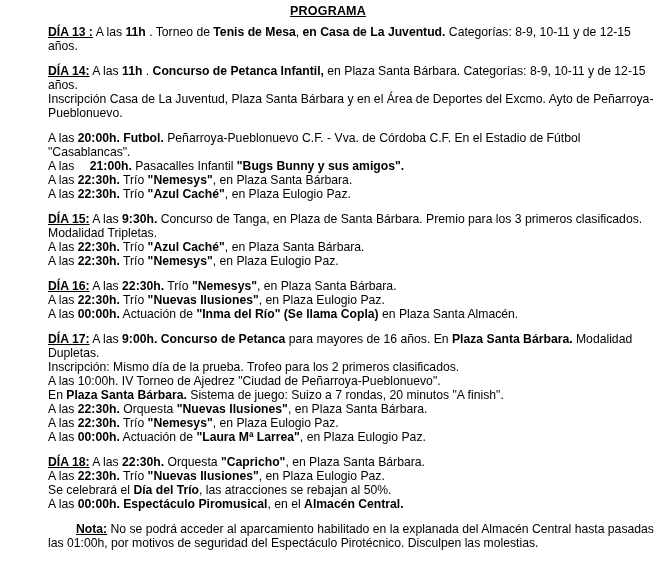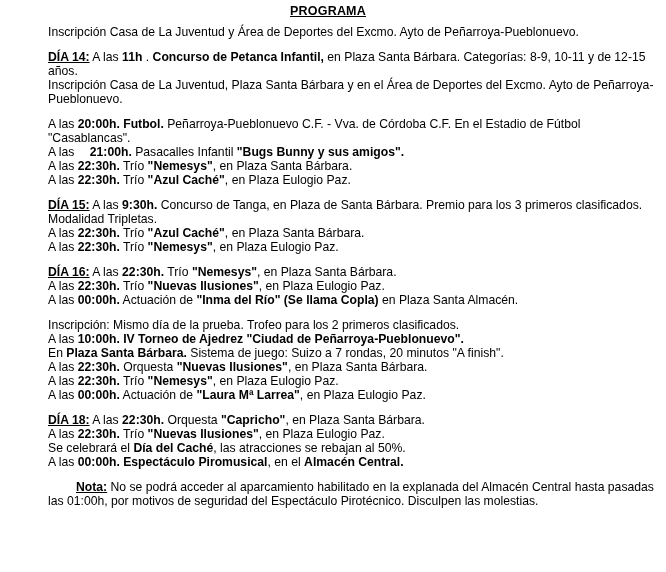--- a/index.html
+++ b/index.html
@@ -50,21 +50,21 @@
     padding-left: 28px;
   }
 </style>
 </head>
 <body>
 
 <div id="doc">
   <div class="doc-title">PROGRAMA</div>
   <div id="blocks">
       <div class="block">
-        <div class="line"><span>Inscripción Casa de La Juventud y Área de Deportes del Excmo. Ayto de Peñarroya-Pueblonuevo.</span></div>
+        <div class="line"><span class="day-label">DÍA 13 :</span><span> A las </span><span style="font-weight: bold;">11h</span><span> . Torneo de </span><span style="font-weight: bold;">Tenis de Mesa</span><span>, </span><span style="font-weight: bold;">en Casa de La Juventud.</span><span> Categorías: 8-9, 10-11 y de 12-15 años.</span></div>
       </div>
       <div class="block">
         <div class="line"><span class="day-label">DÍA 14:</span><span> A las </span><span style="font-weight: bold;">11h</span><span> . </span><span style="font-weight: bold;">Concurso de Petanca Infantil,</span><span> en Plaza Santa Bárbara. Categorías: 8-9, 10-11 y de 12-15 años.</span></div>
         <div class="line"><span>Inscripción Casa de La Juventud, Plaza Santa Bárbara y en el Área de Deportes del Excmo. Ayto de Peñarroya-Pueblonuevo.</span></div>
       </div>
       <div class="block">
         <div class="line"><span>A las </span><span style="font-weight: bold; margin-top: 16px;">20:00h. Futbol.</span><span> Peñarroya-Pueblonuevo C.F. - Vva. de Córdoba C.F. En el Estadio de Fútbol "Casablancas".</span></div>
         <div class="line"><span>A las </span><span style="font-weight: bold; margin-left: 12px;">21:00h.</span><span> Pasacalles Infantil </span><span style="font-weight: bold;">"Bugs Bunny y sus amigos".</span></div>
         <div class="line"><span>A las </span><span style="font-weight: bold;">22:30h.</span><span> Trío </span><span style="font-weight: bold;">"Nemesys"</span><span>, en Plaza Santa Bárbara.</span></div>
         <div class="line"><span>A las </span><span style="font-weight: bold;">22:30h.</span><span> Trío </span><span style="font-weight: bold;">"Azul Caché"</span><span>, en Plaza Eulogio Paz.</span></div>
@@ -73,30 +73,31 @@
         <div class="line"><span class="day-label">DÍA 15:</span><span> A las </span><span style="font-weight: bold; text-align: center;">9:30h.</span><span> Concurso de Tanga, en Plaza de Santa Bárbara. Premio para los 3 primeros clasificados. Modalidad Tripletas.</span></div>
         <div class="line"><span>A las </span><span style="font-weight: bold;">22:30h.</span><span> Trío </span><span style="font-weight: bold;">"Azul Caché"</span><span>, en Plaza Santa Bárbara.</span></div>
         <div class="line"><span>A las </span><span style="font-weight: bold;">22:30h.</span><span> Trío </span><span style="font-weight: bold;">"Nemesys"</span><span>, en Plaza Eulogio Paz.</span></div>
       </div>
       <div class="block">
         <div class="line"><span class="day-label">DÍA 16:</span><span> A las </span><span style="font-weight: bold;">22:30h.</span><span> Trío </span><span style="font-weight: bold;">"Nemesys"</span><span>, en Plaza Santa Bárbara.</span></div>
         <div class="line"><span>A las </span><span style="font-weight: bold;">22:30h.</span><span> Trío </span><span style="font-weight: bold;">"Nuevas Ilusiones"</span><span>, en Plaza Eulogio Paz.</span></div>
         <div class="line"><span>A las </span><span style="font-weight: bold;">00:00h.</span><span> Actuación de </span><span style="font-weight: bold;">"Inma del Río" (Se llama Copla)</span><span> en Plaza Santa Almacén.</span></div>
       </div>
       <div class="block">
+        <div class="line"><span class="day-label">DÍA 17:</span><span> A las </span><span style="font-weight: bold;">9:00h. Concurso de Petanca</span><span> para mayores de 16 años. En </span><span style="font-weight: bold;">Plaza Santa Bárbara.</span><span> Modalidad Dupletas.</span></div>
         <div class="line"><span>Inscripción: Mismo día de la prueba. Trofeo para los 2 primeros clasificados.</span></div>
-        <div class="line"><span>A las </span><span style="font-weight: bold;">10:00h. IV Torneo de Ajedrez "Ciudad de Peñarroya-Pueblonuevo".</span></div>
+        <div class="line"><span>A las </span><span style="font-weight: normal;">10:00h. IV Torneo de Ajedrez "Ciudad de Peñarroya-Pueblonuevo".</span></div>
         <div class="line"><span>En </span><span style="font-weight: bold;">Plaza Santa Bárbara.</span><span> Sistema de juego: Suizo a 7 rondas, 20 minutos "A finish".</span></div>
         <div class="line"><span>A las </span><span style="font-weight: bold;">22:30h.</span><span> Orquesta </span><span style="font-weight: bold;">"Nuevas Ilusiones"</span><span>, en Plaza Santa Bárbara.</span></div>
         <div class="line"><span>A las </span><span style="font-weight: bold;">22:30h.</span><span> Trío </span><span style="font-weight: bold;">"Nemesys"</span><span>, en Plaza Eulogio Paz.</span></div>
         <div class="line"><span>A las </span><span style="font-weight: bold;">00:00h.</span><span> Actuación de </span><span style="font-weight: bold;">"Laura Mª Larrea"</span><span>, en Plaza Eulogio Paz.</span></div>
       </div>
       <div class="block">
         <div class="line"><span class="day-label">DÍA 18:</span><span> A las </span><span style="font-weight: bold;">22:30h.</span><span> Orquesta </span><span style="font-weight: bold;">"Capricho"</span><span>, en Plaza Santa Bárbara.</span></div>
         <div class="line"><span>A las </span><span style="font-weight: bold;">22:30h.</span><span> Trío </span><span style="font-weight: bold;">"Nuevas Ilusiones"</span><span>, en Plaza Eulogio Paz.</span></div>
-        <div class="line"><span>Se celebrará el </span><span style="font-weight: bold;">Día del Caché</span><span>, las atracciones se rebajan al 50%.</span></div>
+        <div class="line"><span>Se celebrará el </span><span style="font-weight: bold;">Día del Trío</span><span>, las atracciones se rebajan al 50%.</span></div>
         <div class="line"><span>A las </span><span style="font-weight: bold;">00:00h. Espectáculo Piromusical</span><span>, en el </span><span style="font-weight: bold;">Almacén Central.</span></div>
       </div>
       <div class="block">
         <div class="line"><span class="note-label">Nota:</span><span> No se podrá acceder al aparcamiento habilitado en la explanada del Almacén Central hasta pasadas las 01:00h, por motivos de seguridad del Espectáculo Pirotécnico. Disculpen las molestias.</span></div>
       </div>
     </div>
 </div>
 
 </body></html>

